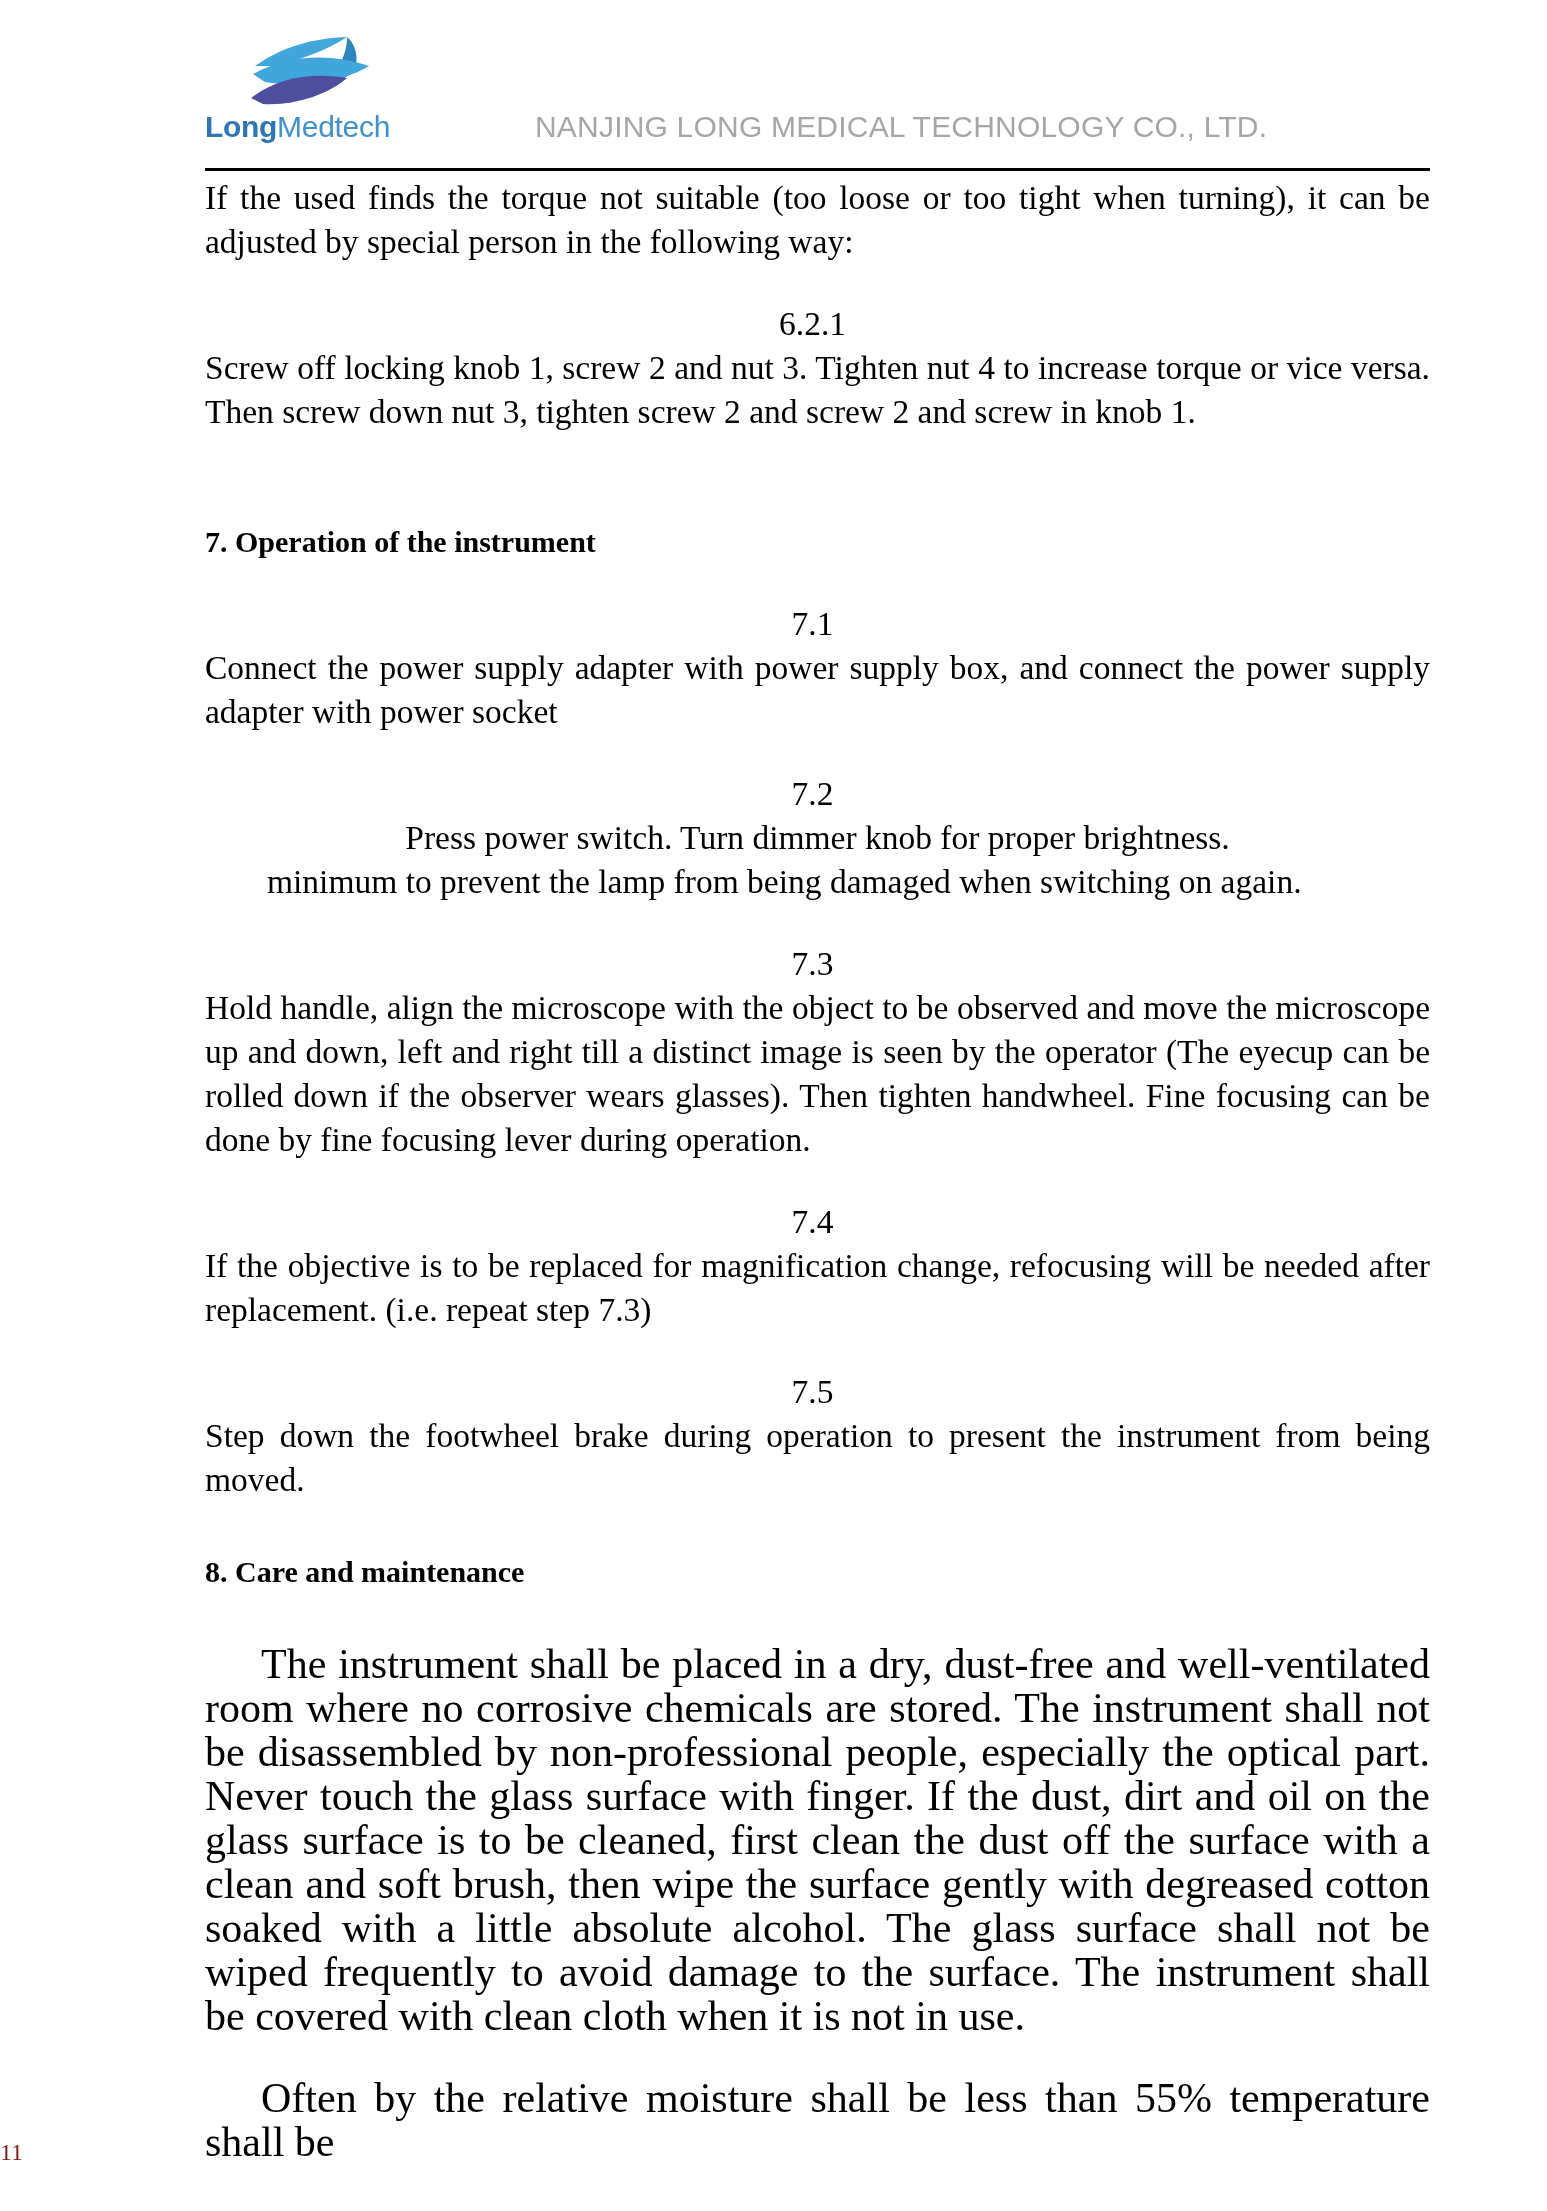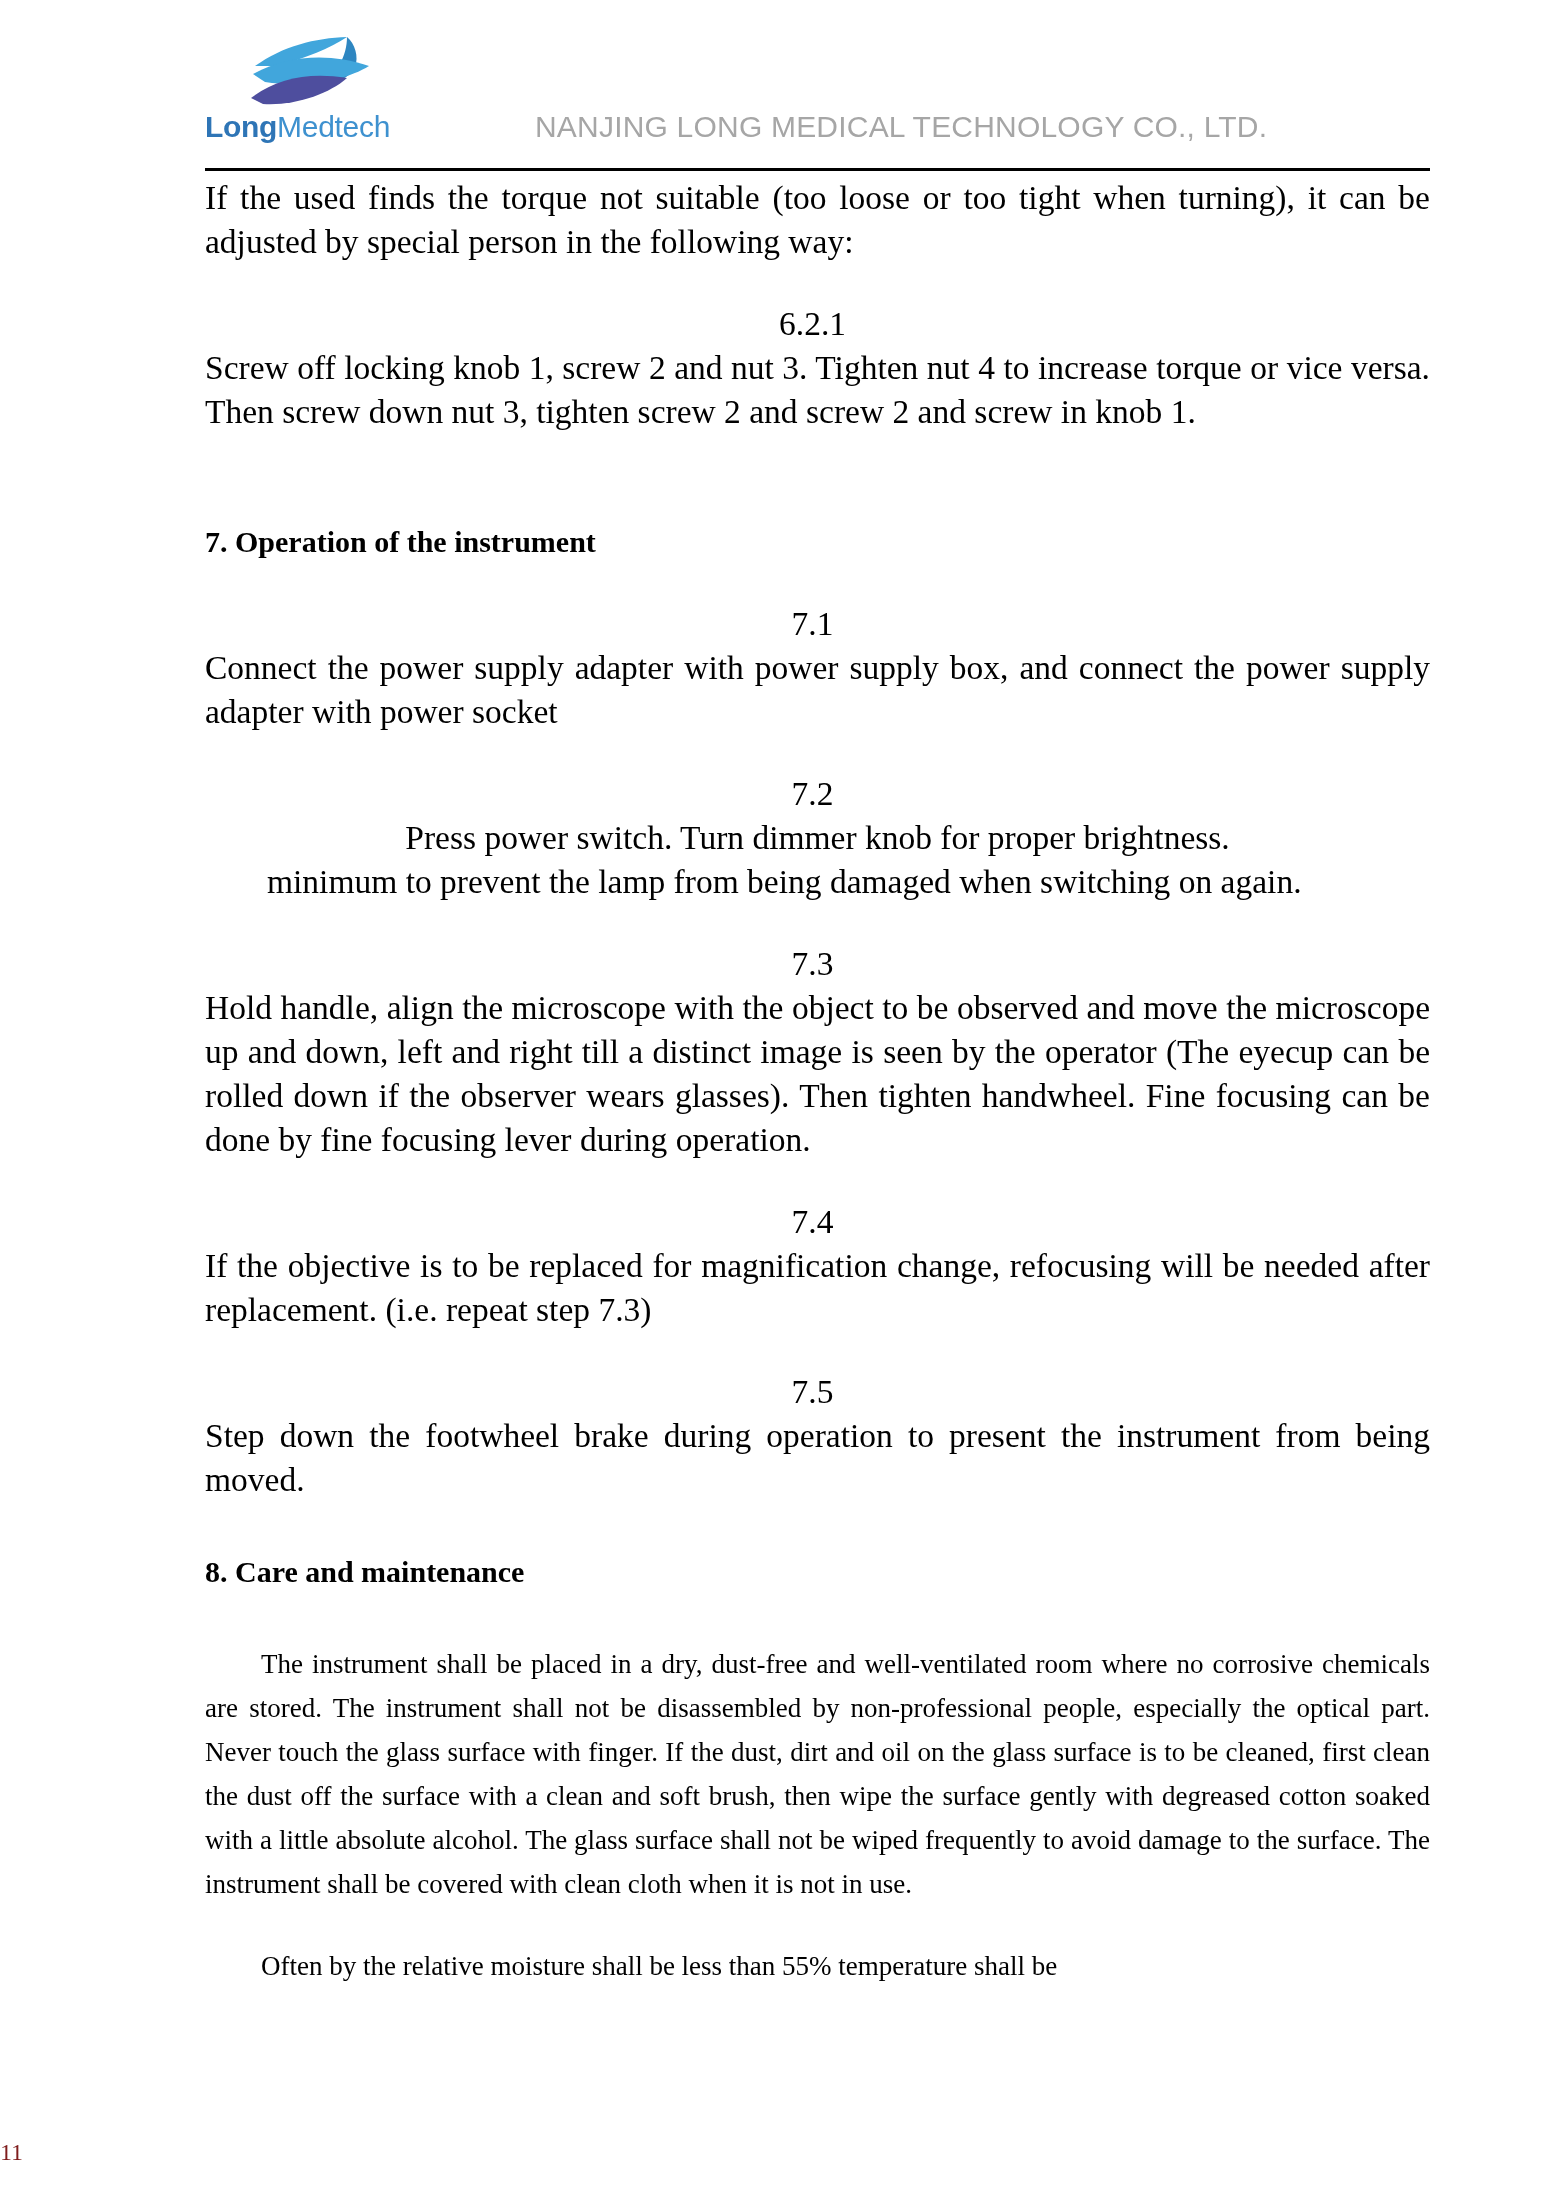--- a/index.html
+++ b/index.html
@@ -126,21 +126,21 @@
   .item-body.nojust { text-align: left; }
 
   .heading {
     font-size: 30px;
     line-height: 44px;
     font-weight: bold;
     margin: 0;
   }
 
   .body-para {
-    font-size: 27px;
+    font-size: 42px;
     line-height: 44px;
     text-align: justify;
     text-justify: inter-word;
     margin: 0;
   }
   .body-para.indent::before {
     content: "";
     display: inline-block;
     width: 56px;
   }

